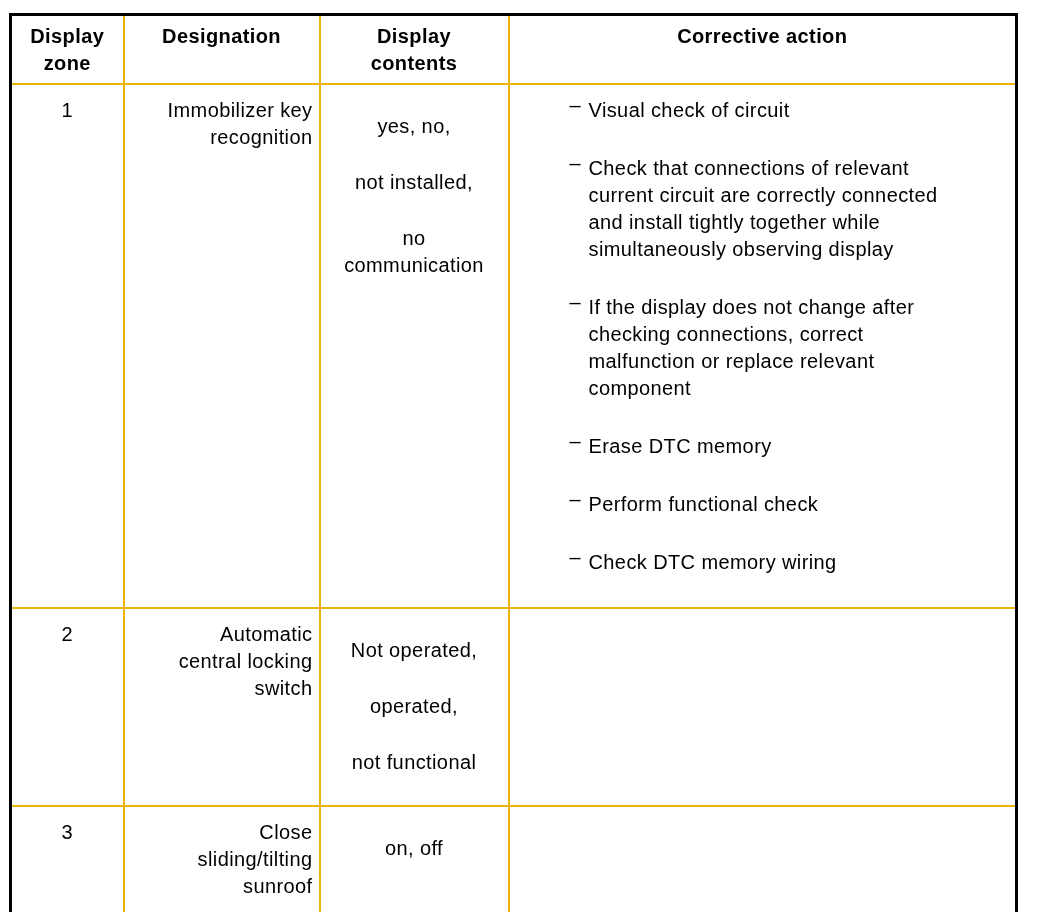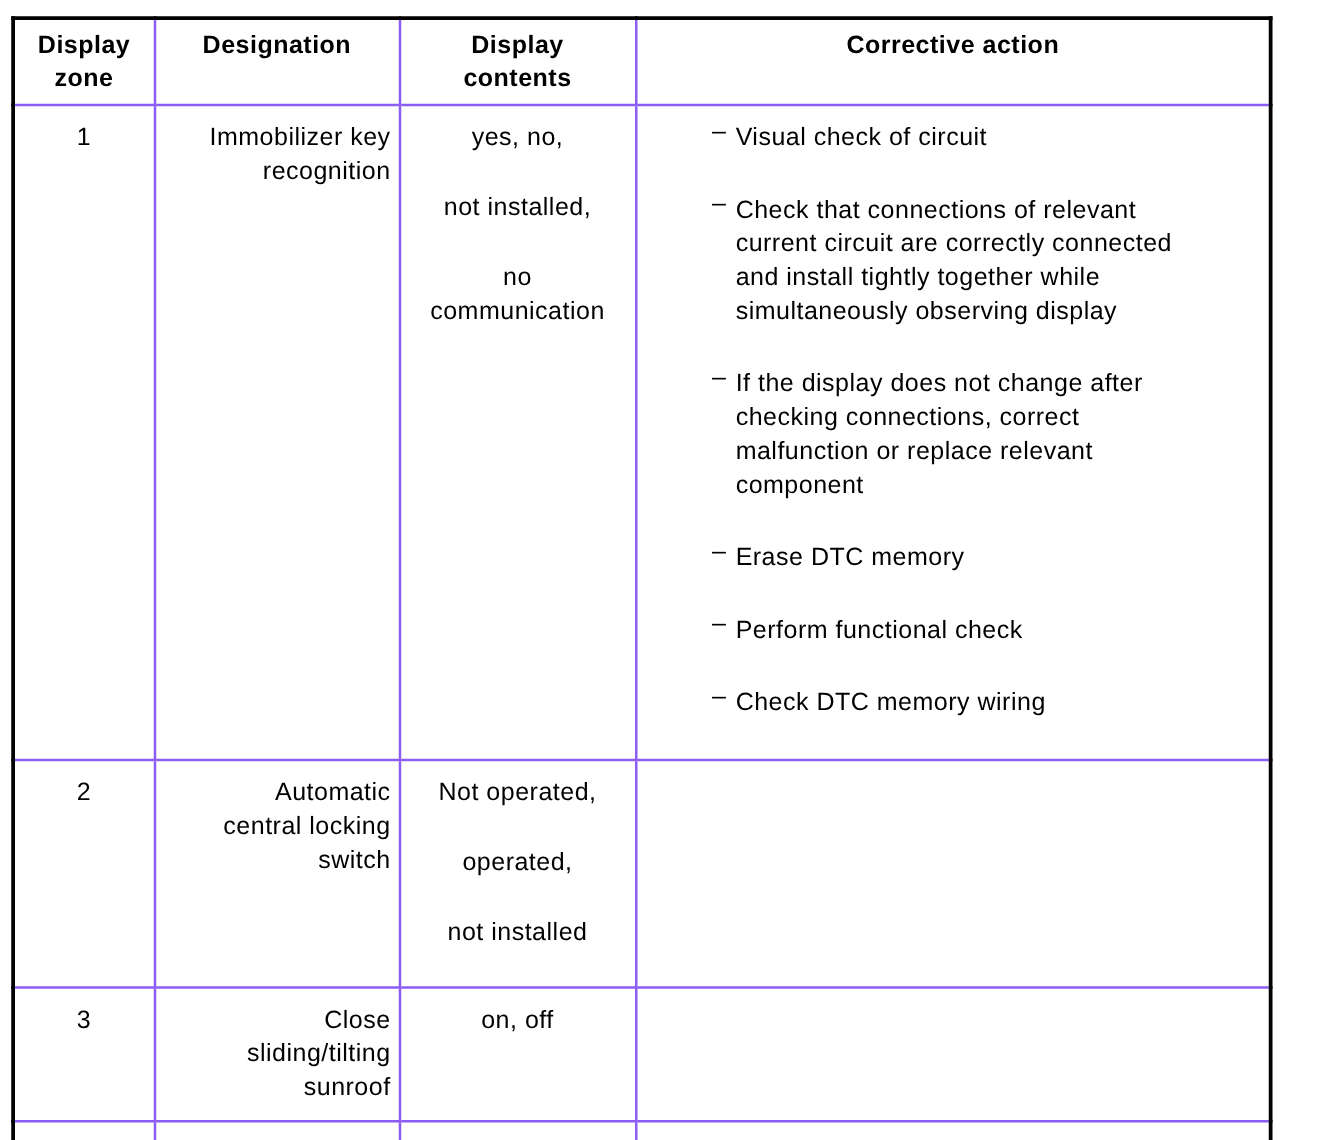--- a/index.html
+++ b/index.html
@@ -22,21 +22,21 @@
     top: 13px;
     width: 1006px;
     border-collapse: collapse;
     table-layout: fixed;
     border: 3px solid #000000;
     font-size: 20px;
     line-height: 27px;
     letter-spacing: 0.4px;
   }
   .diag-table th, .diag-table td {
-    border: 2px solid #8b5cf6;
+    border: 2px solid #eab308;
     vertical-align: top;
     padding: 0;
     overflow: hidden;
   }
   
   .diag-table th {
     font-weight: bold;
     text-align: center;
     padding-top: 7px;
     white-space: pre-line;
@@ -52,21 +52,21 @@
     text-align: center;
     padding-top: 12px;
   }
   td.c-desig {
     text-align: right;
     padding: 12px 6px 0 10px;
     white-space: pre-line;
   }
   td.c-contents {
     text-align: center;
-    padding-top: 12px;
+    padding-top: 28px;
   }
   td.c-contents .content-line {
     white-space: pre-line;
     margin-bottom: 29px;
   }
   td.c-action {
     text-align: left;
     padding: 12px 8px 0 60px;
   }
   .action-item {
@@ -148,21 +148,21 @@
         </td>
       </tr>
       <tr class="row-2">
         <td class="c-zone">2</td>
         <td class="c-desig">Automatic
 central locking
 switch</td>
         <td class="c-contents">
           <div class="content-line">Not operated,</div>
           <div class="content-line">operated,</div>
-          <div class="content-line">not installed</div>
+          <div class="content-line">not functional</div>
         </td>
         <td class="c-action"></td>
       </tr>
       <tr class="row-3">
         <td class="c-zone">3</td>
         <td class="c-desig">Close
 sliding/tilting
 sunroof</td>
         <td class="c-contents">
           <div class="content-line">on, off</div>

